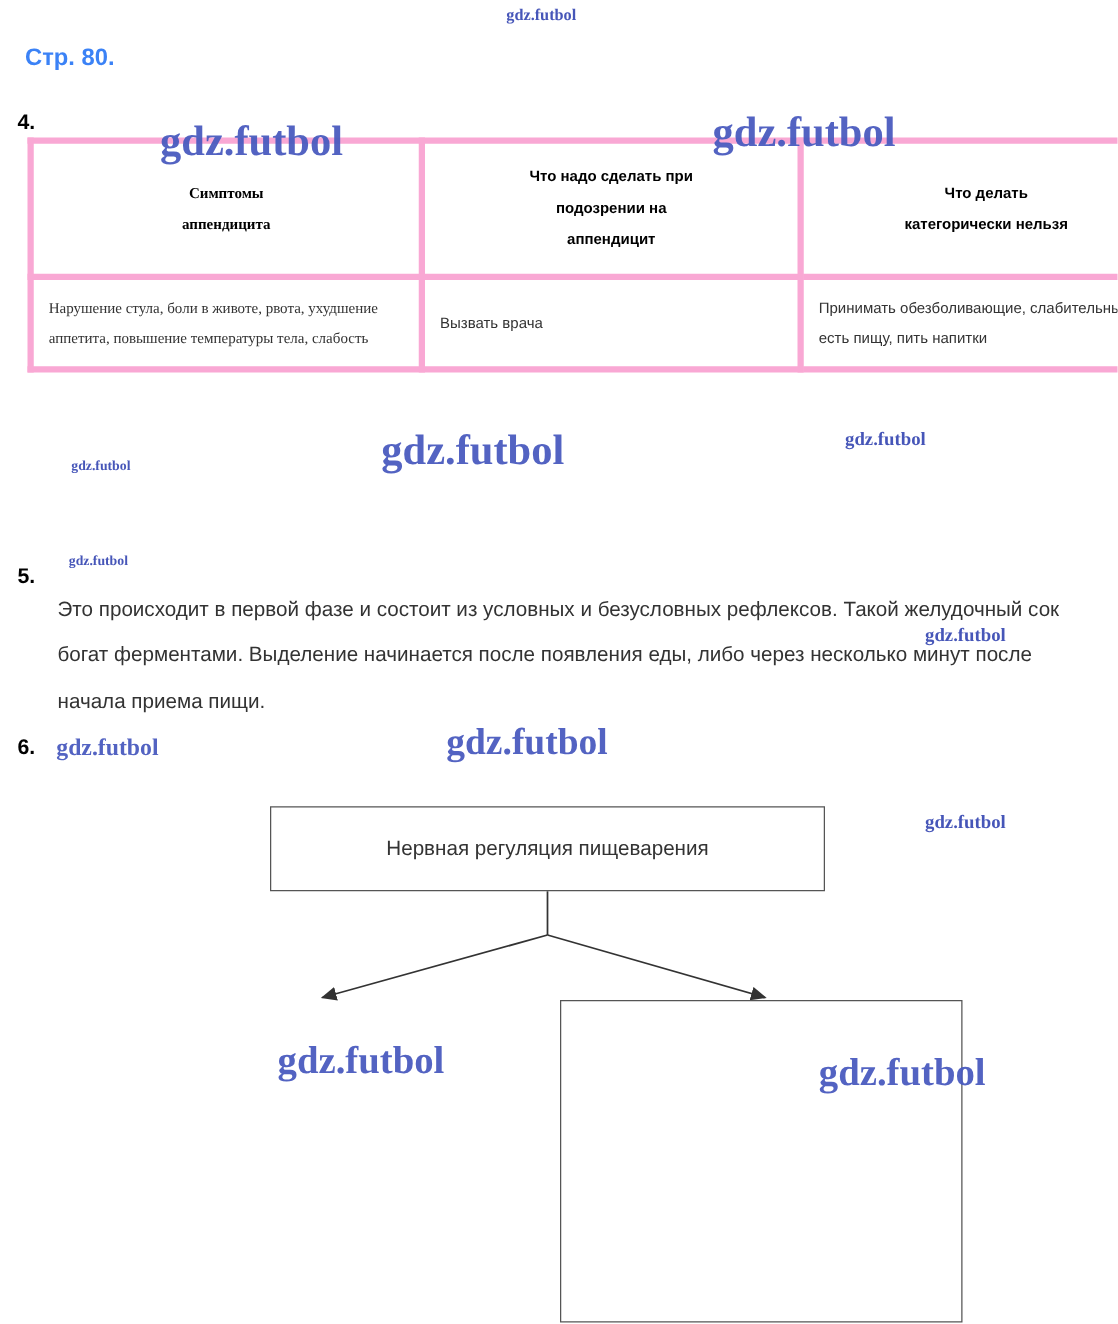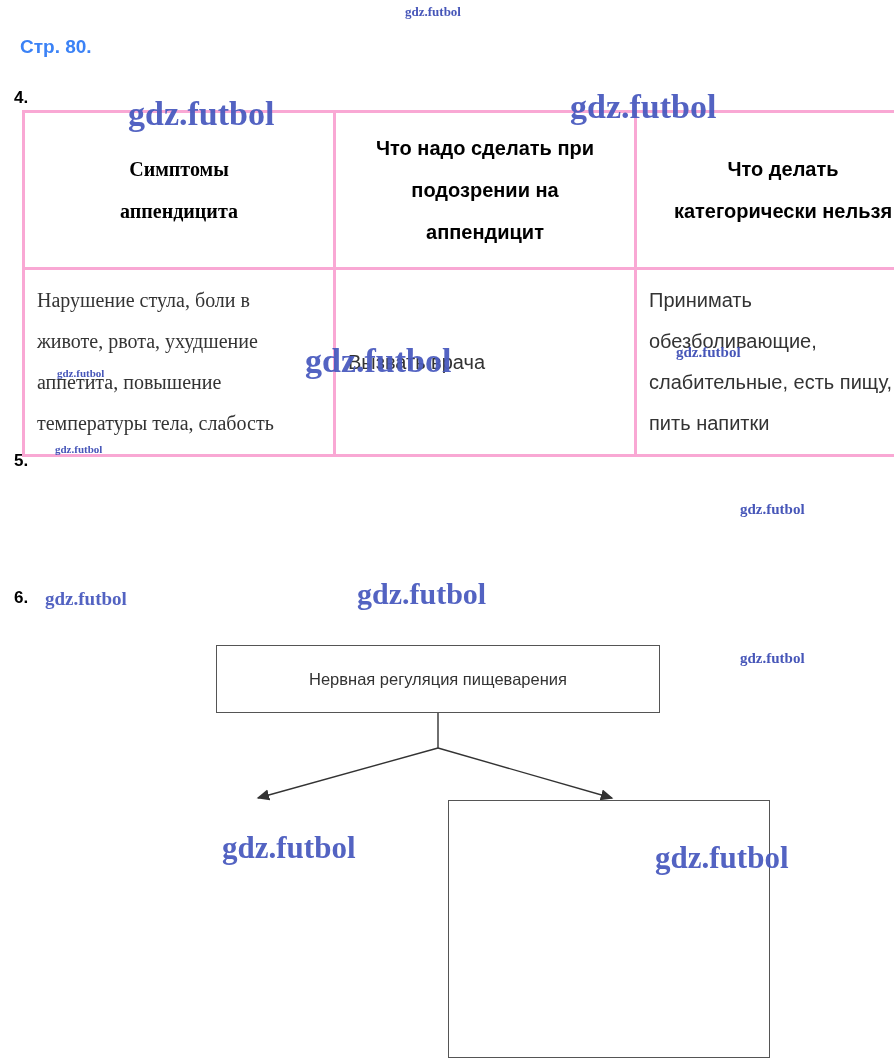--- a/index.html
+++ b/index.html
@@ -54,24 +54,24 @@
   
   .tbl {
     position: absolute;
     left: 22px;
     top: 110px;
     width: 850px;
     border-collapse: collapse;
     table-layout: fixed;
   }
   .tbl td {
-    border: 3px solid #f9a8d4;
+    border: 5px solid #f9a8d4;
     vertical-align: top;
     padding: 10px 12px;
-    font-size: 20px;
+    font-size: 12px;
     color: #333;
     line-height: 2.05;
     margin-top: 24px;
   }
   .tbl td.head {
     text-align: center;
     font-weight: bold;
     color: #000;
     vertical-align: middle;
     line-height: 2.1;
@@ -162,20 +162,21 @@
       <td class="head col3"><span id="h2">Что делать<br>категорически нельзя</span></td>
     </tr>
     <tr>
       <td class="col1">Нарушение стула, боли в животе, рвота, ухудшение аппетита, повышение температуры тела, слабость</td>
       <td class="col2 mid">Вызвать врача</td>
       <td class="col3 mid">Принимать обезболивающие, слабительные, есть пищу, пить напитки</td>
     </tr>
   </tbody>
     </table>
 
+  <div class="para">Это происходит в первой фазе и состоит из условных и безусловных рефлексов. Такой желудочный сок богат ферментами. Выделение начинается после появления еды, либо через несколько минут после начала приема пищи.</div>
 
   <svg class="arrows">
     <defs>
       <marker id="ah" markerWidth="10" markerHeight="10" refX="8" refY="4" orient="auto">
         <path d="M0,0 L9,4 L0,8 z" fill="#333"></path>
       </marker>
     </defs>
     <line x1="438" y1="713" x2="438" y2="748" stroke="#333" stroke-width="1.4"></line>
     <line x1="438" y1="748" x2="258" y2="798" stroke="#333" stroke-width="1.4" marker-end="url(#ah)"></line>
     <line x1="438" y1="748" x2="612" y2="798" stroke="#333" stroke-width="1.4" marker-end="url(#ah)"></line>

